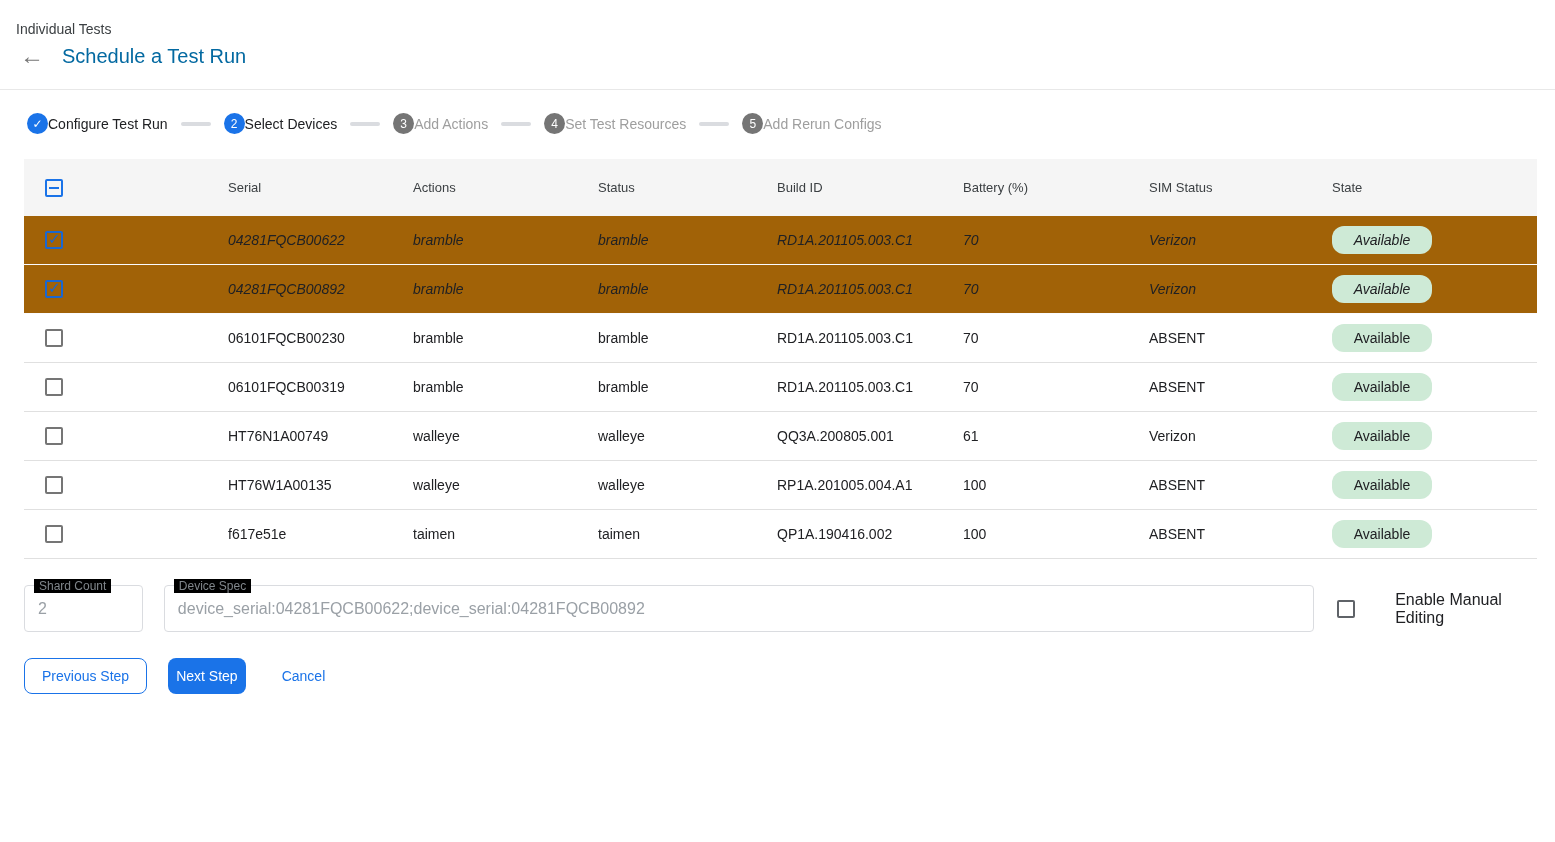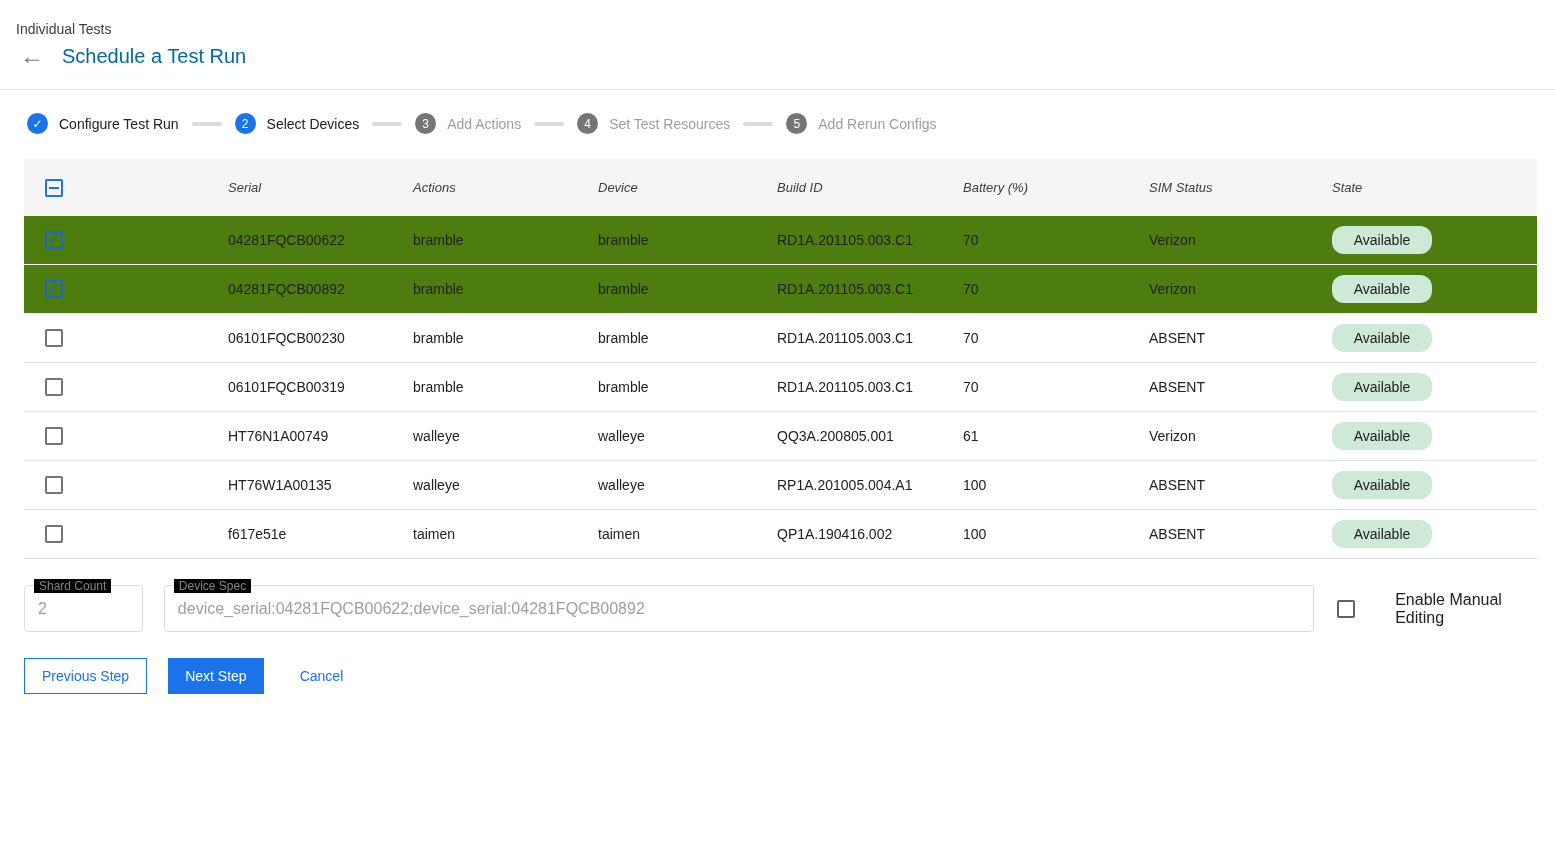--- a/index.html
+++ b/index.html
@@ -15,33 +15,33 @@
   .page-title { font-size: 20px; font-weight: 400; color: #0369a1; margin-left: 18px; }
   .header-divider { border: none; border-top: 1px solid #e8e8e8; margin-top: 21px; }
 
   
   .stepper { display: flex; align-items: center; padding: 23px 0 25px 27px; }
   .step { display: flex; align-items: center; cursor: pointer; }
   .step-circle { width: 21px; height: 21px; border-radius: 50%; color: #ffffff;
     font-size: 12px; font-weight: 500; display: flex; align-items: center; justify-content: center; }
   .step.completed .step-circle, .step.active .step-circle { background: #1a73e8; }
   .step.inactive .step-circle { background: #757575; }
-  .step-label { margin-left: 11px; font-size: 14px; }
+  .step-label { font-size: 14px; }
   .step.completed .step-label, .step.active .step-label { color: #202124; }
   .step.inactive .step-label { color: #9e9e9e; }
   .step-connector { width: 30px; height: 4px; border-radius: 2px; background: #dadce0; margin: 0 13px; }
 
   
   .device-table { margin-left: 24px; width: 1513px; }
   .trow { display: grid; grid-template-columns: 204px 185px 185px 179px 186px 186px 183px 1fr;
     align-items: center; }
   .thead { background: #f5f5f5; height: 57px; }
-  .thead .tcell { font-size: 13px; color: #3c4043; font-style: italic; }
+  .thead .tcell { font-size: 13px; color: #3c4043; }
   .tbody-row { height: 49px; border-bottom: 1px solid #e0e0e0; background: #ffffff; cursor: pointer; }
-  .tbody-row.selected { background: #4d7c0f; border-bottom-color: #fafbff; }
+  .tbody-row.selected { background: #a16207; border-bottom-color: #fafbff; font-style: italic; }
   .tcell { font-size: 14px; color: #202124; }
   .cb-cell { padding-left: 21px; }
 
   
   .checkbox { width: 18px; height: 18px; border: 2px solid #757575; border-radius: 2px;
     position: relative; cursor: pointer; background: transparent; }
   .checkbox.indeterminate { border-color: #1a73e8; }
   .checkbox.indeterminate::after { content: ""; position: absolute; left: 2px; top: 6px;
     width: 10px; height: 2px; background: #1a73e8; }
   .checkbox.checked { border-color: #1967d2; }
@@ -61,24 +61,24 @@
   .outlined-field .field-value { width: 100%; height: 100%; border: none; outline: none;
     background: transparent; font-family: inherit; font-size: 16px; color: #9aa0a6; padding: 0 13px; }
   .shard-field { width: 119px; }
   .spec-field { width: 1152px; margin-left: 21px; }
   .manual-edit { display: flex; align-items: center; margin-left: 23px; cursor: pointer; gap: 29px; }
   .manual-edit .checkbox { border-color: #5f6368; }
   .manual-edit-label { margin-left: 11px; font-size: 16px; color: #202124; }
 
   
   .actions-row { display: flex; align-items: center; margin: 26px 0 0 24px; }
-  .btn { height: 36px; border-radius: 0; font-family: inherit; font-size: 14px; font-weight: 500;
+  .btn { height: 36px; border-radius: 8px; font-family: inherit; font-size: 14px; font-weight: 500;
     cursor: pointer; display: inline-flex; align-items: center; justify-content: center; }
   .btn-outlined { background: #ffffff; color: #1a73e8; border: 1px solid #1a73e8; padding: 0 17px; }
-  .btn-filled { background: #1a73e8; color: #ffffff; border: none; padding: 0 17px; margin-left: 21px; }
+  .btn-filled { background: #1a73e8; color: #ffffff; border: none; padding: 0 8px; margin-left: 21px; }
   .btn-text { background: transparent; color: #1a73e8; border: none; padding: 0 8px; margin-left: 28px; }
 </style>
 </head>
 <body>
 
 <div class="page-header">
   <div class="breadcrumb">Individual Tests</div>
   <div class="title-row">
     <span class="back-arrow">←</span>
     <h1 class="page-title">Schedule a Test Run</h1>
@@ -113,21 +113,21 @@
   </div>
 </div>
 
 <div class="device-table">
   <div class="trow thead">
     <div class="tcell cb-cell">
       <div class="checkbox indeterminate"></div>
     </div>
     <div class="tcell">Serial</div>
     <div class="tcell">Actions</div>
-    <div class="tcell">Device</div>
+    <div class="tcell">Status</div>
     <div class="tcell">Build ID</div>
     <div class="tcell">Battery (%)</div>
     <div class="tcell">SIM Status</div>
     <div class="tcell">State</div>
   </div>
   <div id="table-body">
   <div class="trow tbody-row selected">
     <div class="tcell cb-cell">
       <div class="checkbox checked"></div>
     </div>

